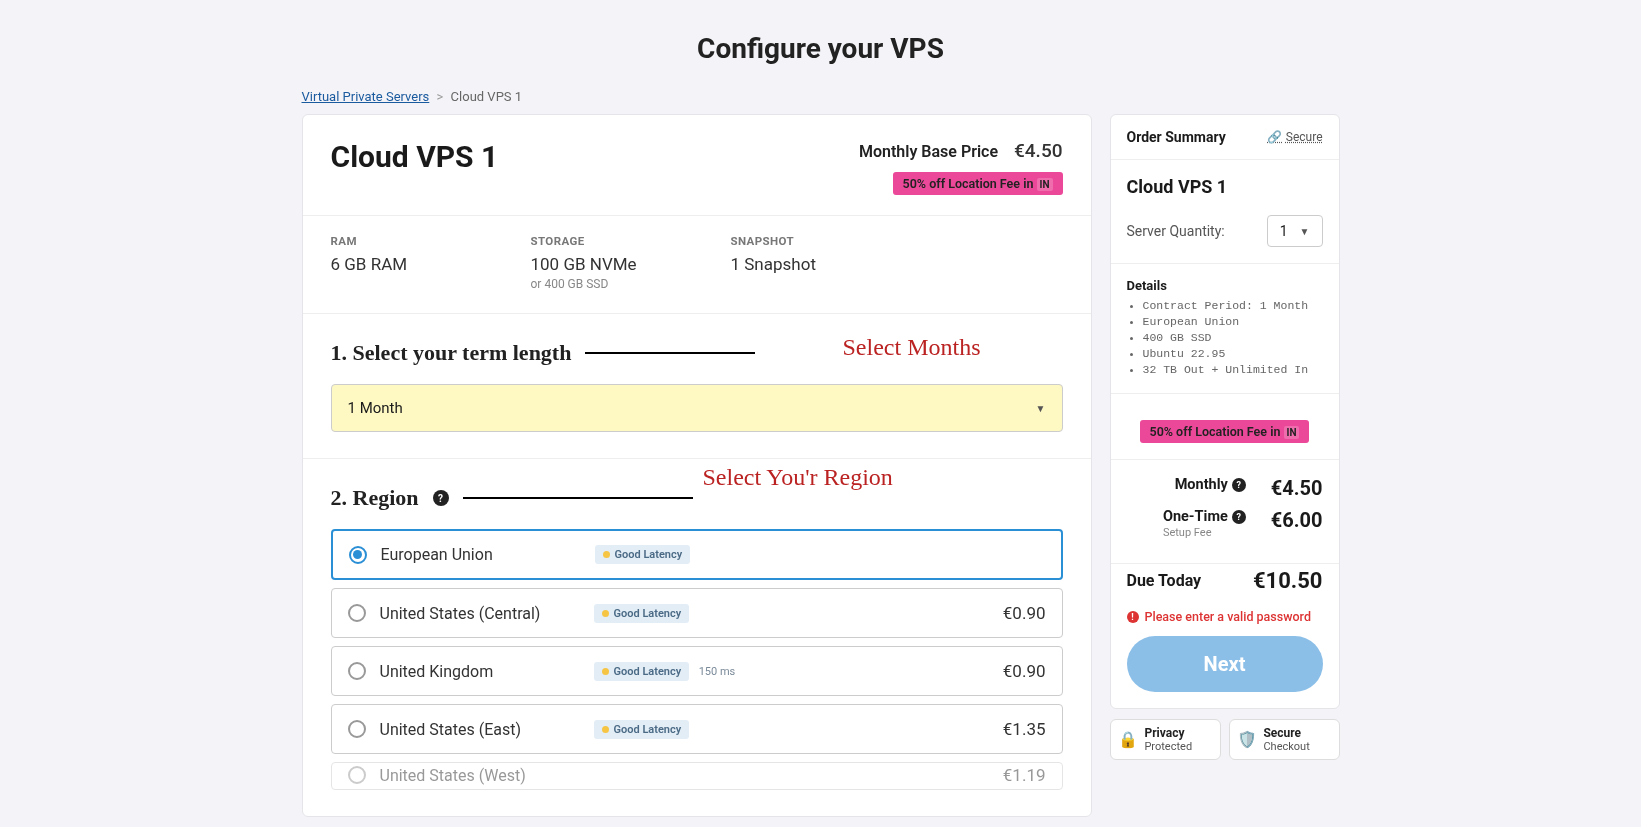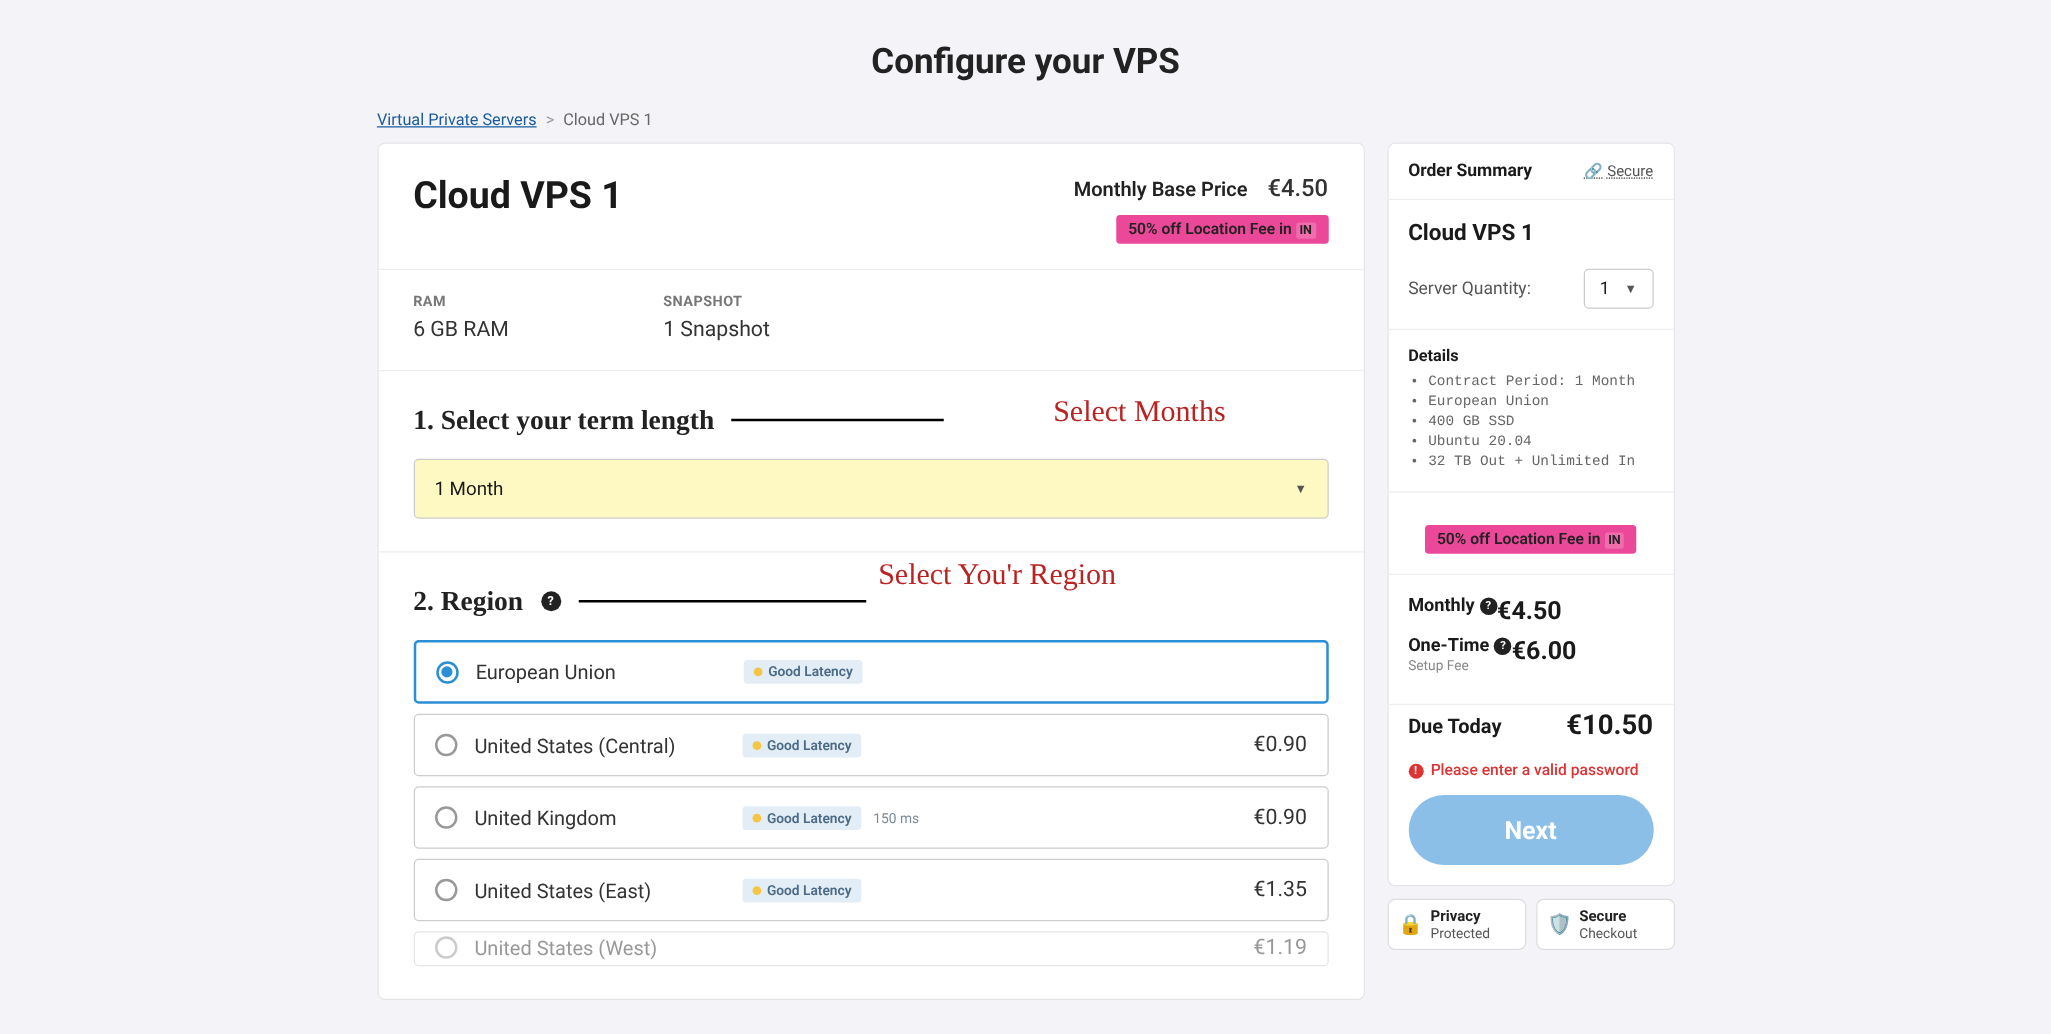--- a/index.html
+++ b/index.html
@@ -177,21 +177,21 @@
     border: 1px solid #ccc; border-radius: 4px; padding: 7px 12px;
     display: inline-flex; align-items: center; gap: 12px; cursor: pointer;
     font-size: 14px;
   }
   .details-block { padding: 14px 16px; border-bottom: 1px solid #eee; }
   .details-title { font-size: 13px; font-weight: 700; margin-bottom: 6px; }
   .details-list { list-style: disc; padding-left: 16px; font-family: Liberation Mono, monospace; }
   .details-list li { font-size: 11.5px; color: #666; margin-bottom: 3px; }
   .promo-center { padding: 16px; text-align: center; border-bottom: 1px solid #eee; }
   .pricing-rows { padding: 16px; border-bottom: 1px solid #eee; }
-  .pr-row { display: flex; justify-content: flex-start; align-items: flex-start; margin-bottom: 8px; }
+  .pr-row { display: flex; justify-content: flex-end; align-items: flex-start; margin-bottom: 8px; gap: 25px; }
   .pr-label { font-size: 14.5px; font-weight: 700; display: flex; align-items: center; gap: 4px; }
   .pr-sub { font-size: 11px; color: #888; font-weight: 400; display: block; margin-top: 1px; }
   .pr-val { font-size: 20px; font-weight: 700; }
   .due-row { padding: 4px 16px 16px; display: flex; justify-content: space-between; align-items: center; }
   .err-row { padding: 0 16px 12px; display: flex; gap: 6px; align-items: center; }
   .err-icon { width: 12px; height: 12px; background: #d33; border-radius: 50%; color: #fff; font-size: 9px; display: inline-flex; align-items: center; justify-content: center; font-weight: 700; }
   .err-text { font-size: 12.5px; color: #d33; font-weight: 500; }
   .next-btn {
     margin: 0 16px 16px; padding: 16px; text-align: center;
     background: #8cbfe8; color: #fff; font-size: 20px; font-weight: 700;
@@ -237,20 +237,25 @@
         </div>
       </div>
     </div>
 
     <div class="specs">
       <div class="spec-col">
         <div class="spec-label">RAM</div>
         <div class="spec-val">6 GB RAM</div>
       </div>
       <div class="spec-col">
+        <div class="spec-label">STORAGE</div>
+        <div class="spec-val">100 GB NVMe</div>
+        <div class="spec-sub">or 400 GB SSD</div>
+      </div>
+      <div class="spec-col">
         <div class="spec-label">SNAPSHOT</div>
         <div class="spec-val">1 Snapshot</div>
       </div>
     </div>
 
     <div class="section">
       <div class="section-title-row">
         <div class="section-title">1. Select your term length</div>
         <div class="annot-line" style="flex:0 0 170px;"></div>
       </div>
@@ -324,21 +329,21 @@
             <span class="caret">▼</span>
           </span>
         </div>
       </div>
       <div class="details-block">
         <div class="details-title">Details</div>
         <ul class="details-list">
           <li>Contract Period: 1 Month</li>
           <li>European Union</li>
           <li>400 GB SSD</li>
-          <li>Ubuntu 20.04</li>
+          <li>Ubuntu 22.95</li>
           <li>32 TB Out + Unlimited In</li>
         </ul>
       </div>
       <div class="promo-center">
         <span class="promo-badge">
           <span>50% off Location Fee in</span>
           <span class="flag">IN</span>
         </span>
       </div>
       <div class="pricing-rows">

